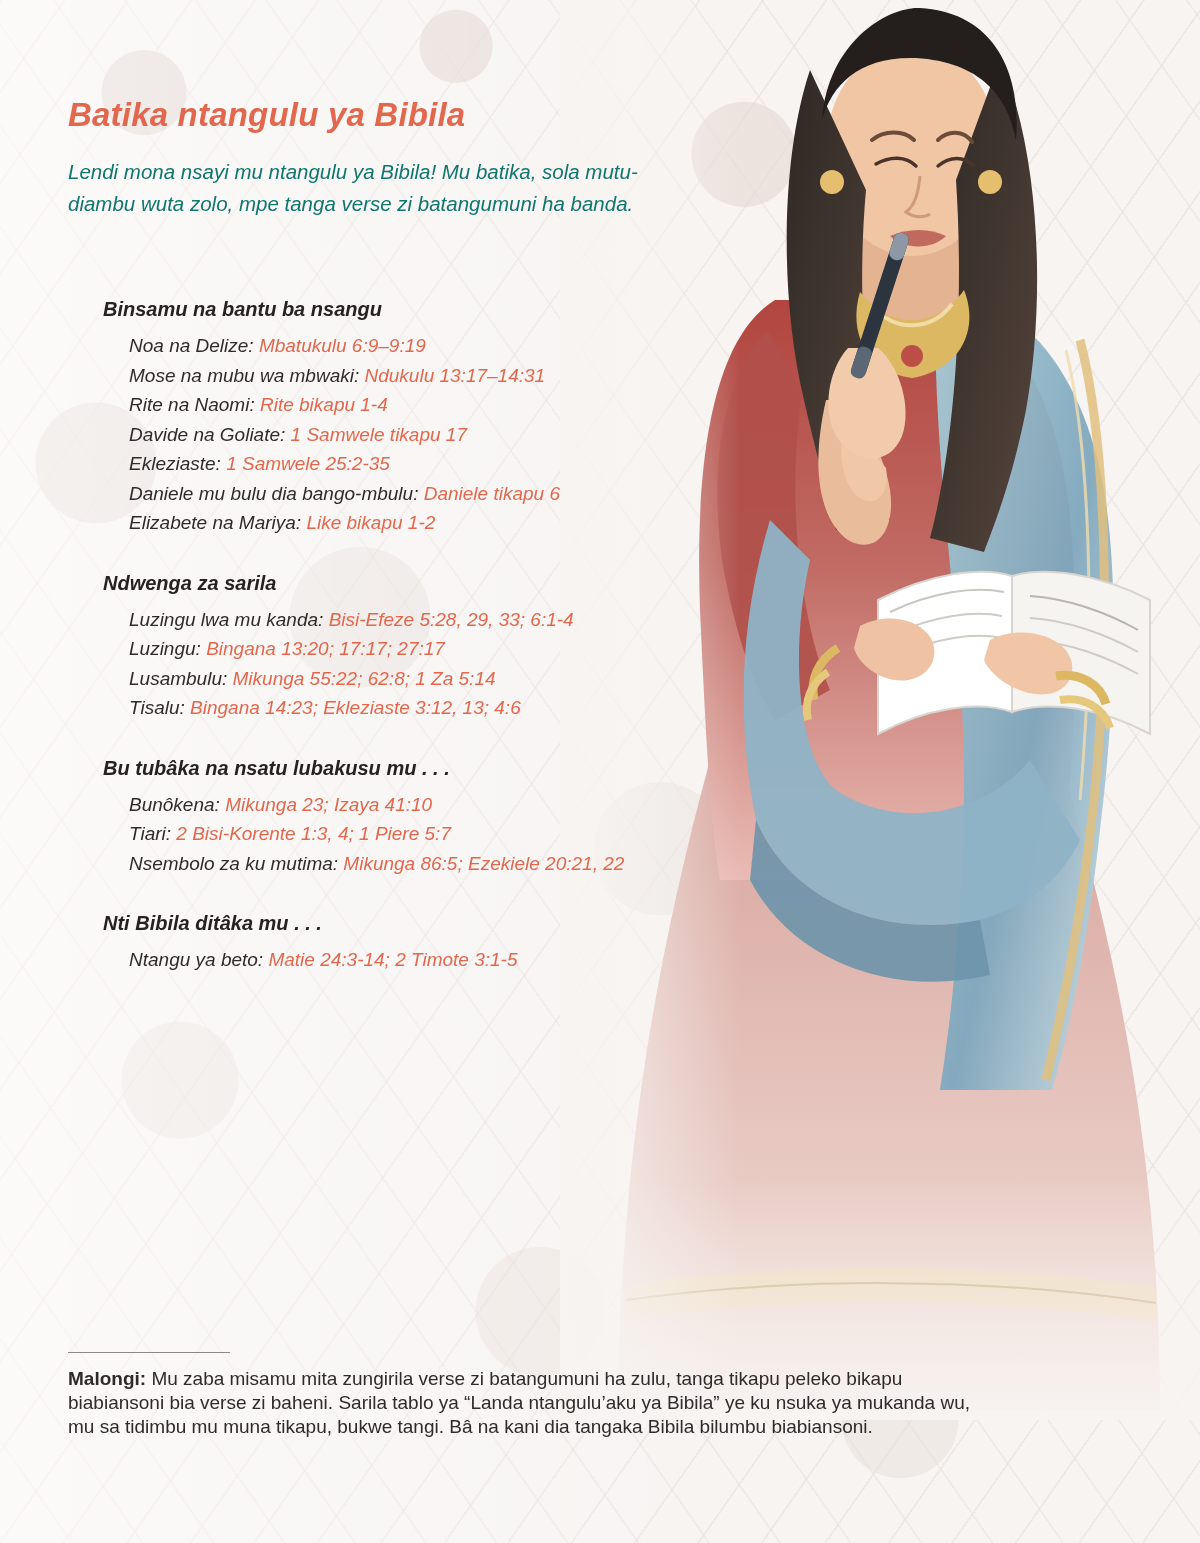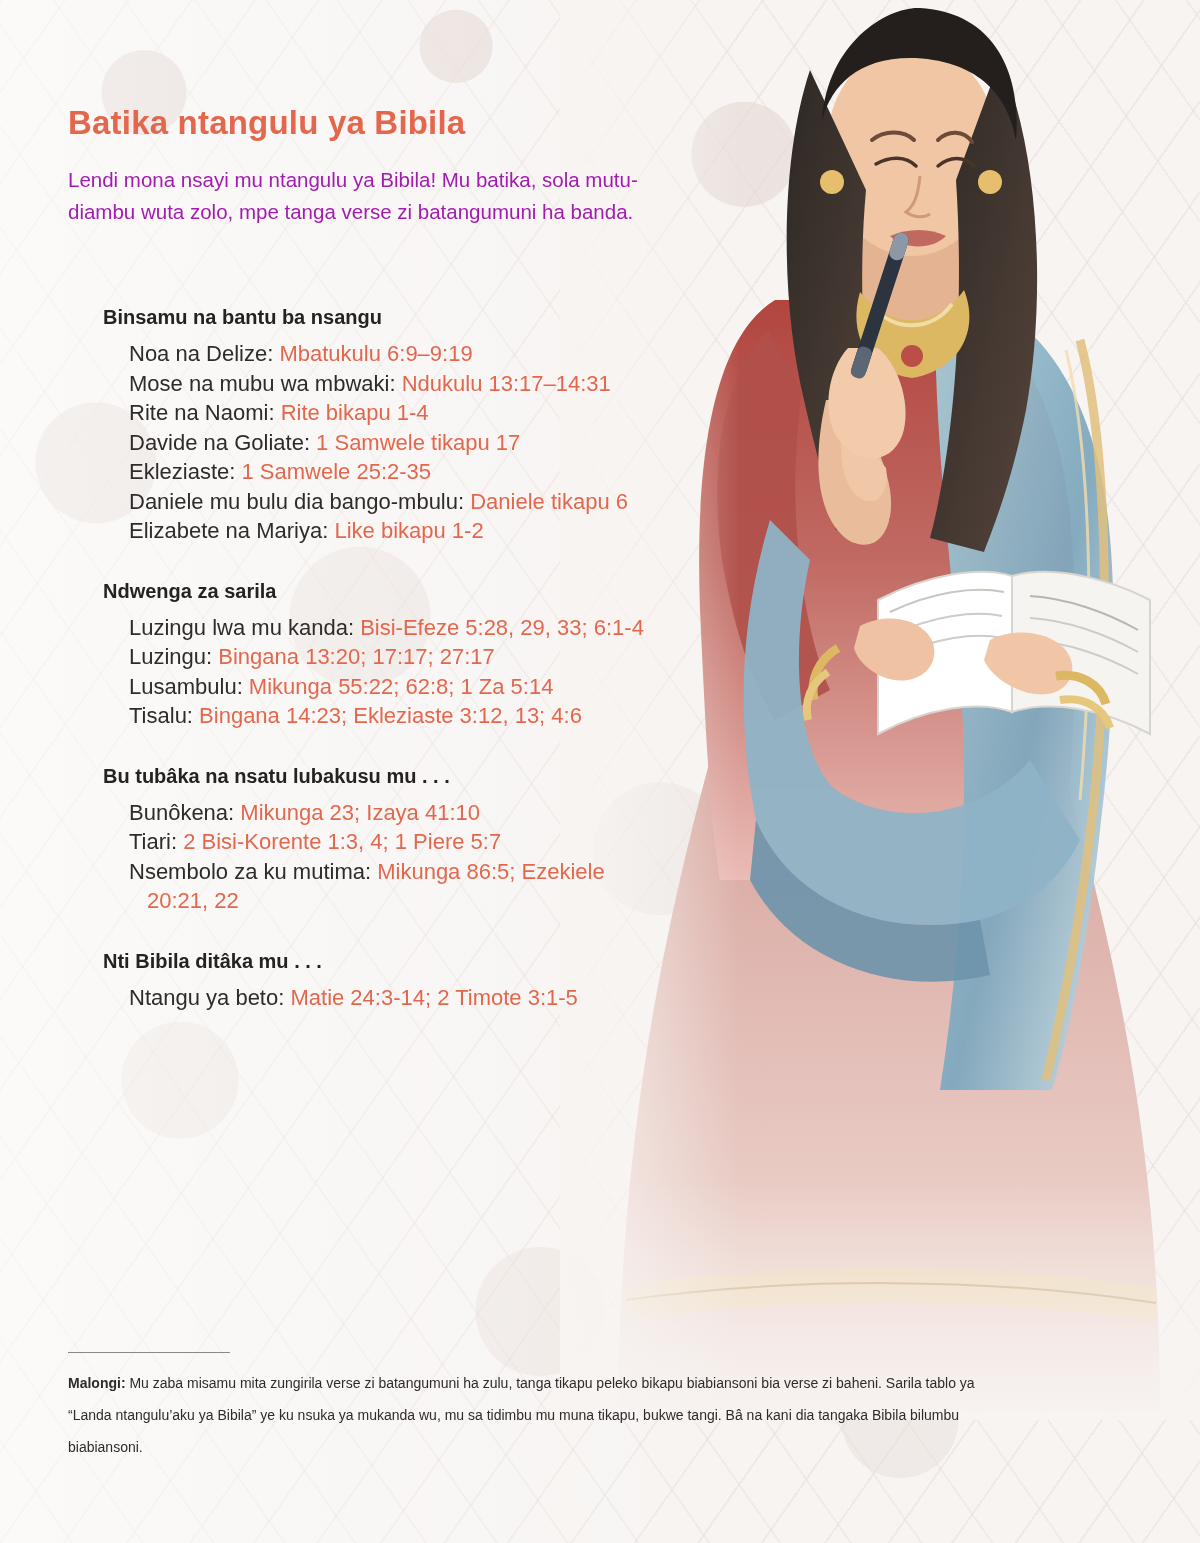--- a/index.html
+++ b/index.html
@@ -55,48 +55,49 @@
     width: 640px;
     height: 1420px;
     overflow: hidden;
   }
   .illu-svg { position: absolute; right: -20px; top: 0; }
 
   
   .content {
     position: absolute;
     left: 68px;
-    top: 104px;
+    top: 96px;
     width: 600px;
+    font-style: italic;
   }
   .doc-title {
     color: #e3674c;
     font-size: 33px;
     font-weight: bold;
     letter-spacing: 0.2px;
     margin: 0 0 22px 0;
   }
   .intro {
-    color: #a21caf;
+    color: #0f766e;
     font-size: 20.5px;
     line-height: 32px;
     margin: 0;
     max-width: 580px;
   }
 
   .sections { margin-top: 78px; }
   .section { margin-bottom: 34px; margin-left: 35px; }
   .section-title {
     color: #262221;
     font-size: 20px;
     font-weight: bold;
     margin: 0 0 10px 0;
   }
   .entry {
-    font-size: 22px;
+    font-size: 19px;
     line-height: 29.5px;
     color: #3a3634;
     padding-left: 26px;
     text-indent: 0;
     margin: 0;
   }
   .entry .lbl { color: #2f2b2a; }
   .entry .ref { color: #e3674c; }
   .entry.wrap { padding-left: 44px; text-indent: -18px; }
 
@@ -107,22 +108,22 @@
     top: 1352px;
     width: 920px;
   }
   .footnote-rule {
     width: 162px;
     height: 1px;
     background: #8d8885;
     margin-bottom: 14px;
   }
   .footnote {
-    font-size: 14px;
-    line-height: 32px;
+    font-size: 19px;
+    line-height: 24px;
     color: #2f2b2a;
     margin: 0;
   }
   .footnote b { font-weight: bold; }
 </style>
 </head>
 <body>
 
 <div class="bg-damask"></div>
 <div class="bg-fade"></div>

